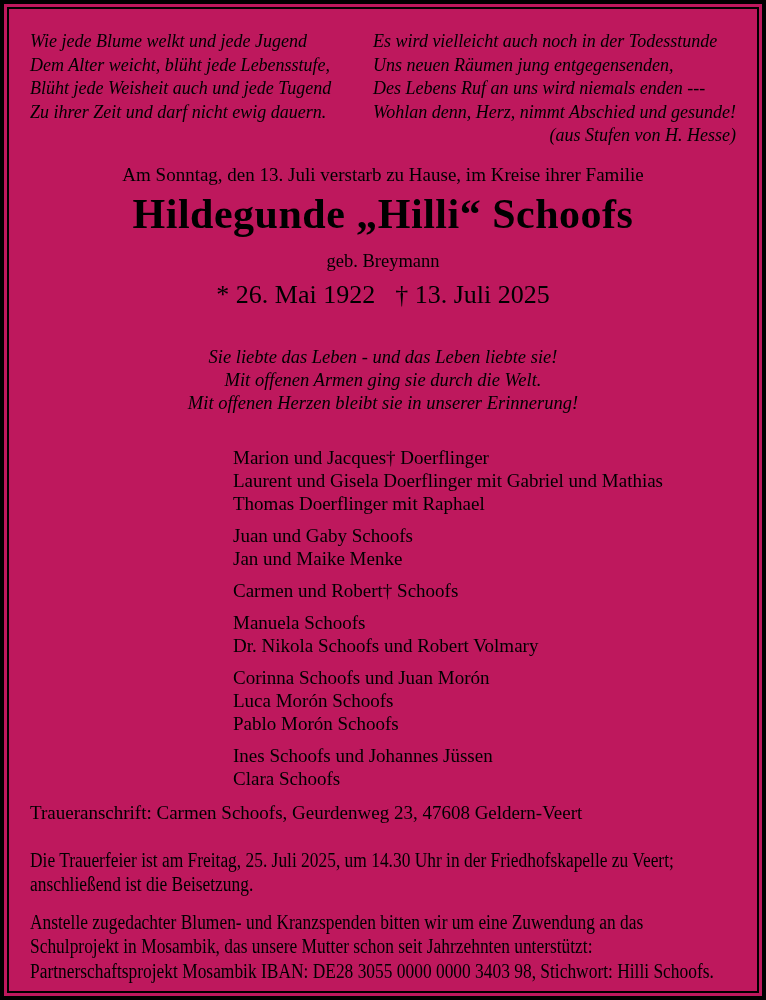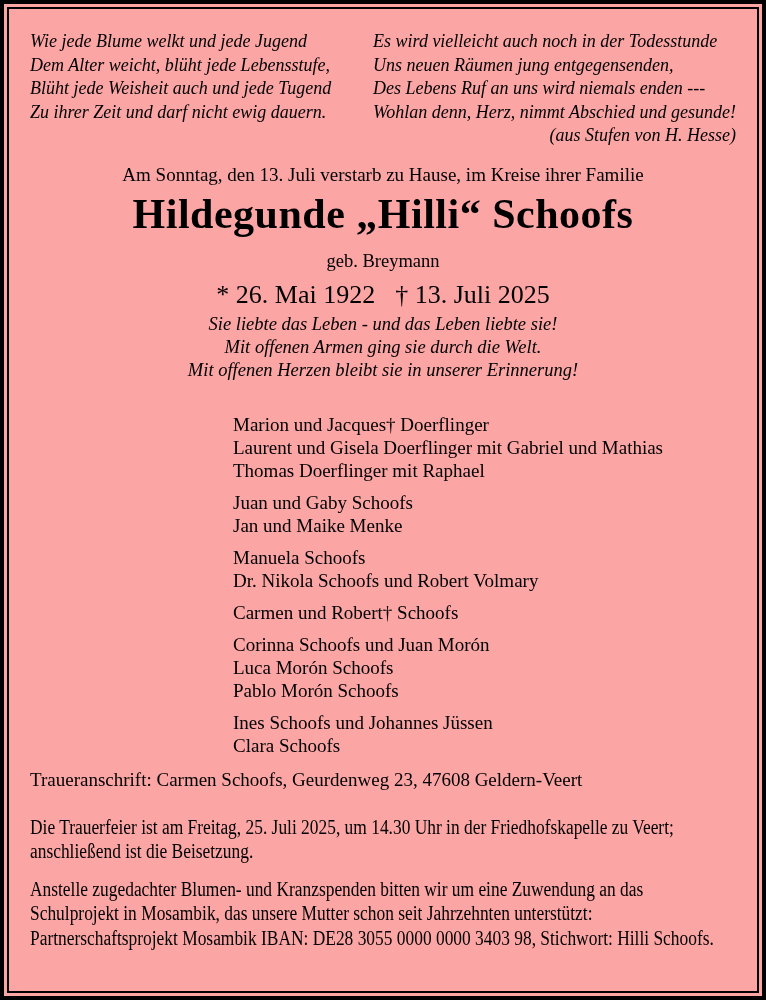--- a/index.html
+++ b/index.html
@@ -1,20 +1,20 @@
 <!DOCTYPE html>
 <html lang="de"><head>
 <meta charset="utf-8">
 <style>
   html, body { margin: 0; padding: 0; background: #ffffff; }
   .page {
     position: relative;
     width: 766px;
     height: 1000px;
-    background: #fca5a5;
+    background: #be185d;
     color: #000000;
     font-family: "Liberation Serif", serif;
     overflow: hidden;
     box-sizing: border-box;
   }
   .frame-outer {
     position: absolute; inset: 0;
     border: 4px solid #000000;
     pointer-events: none;
   }
@@ -61,21 +61,21 @@
   }
   .dates {
     margin-top: 11px;
     display: flex;
     justify-content: center;
     gap: 20px;
     font-size: 26px;
     line-height: 24px;
   }
   .tribute {
-    margin-top: 6px;
+    margin-top: 39px;
     text-align: center;
     font-style: italic;
     font-size: 18.5px;
     line-height: 23px;
   }
   
   .mourners {
     margin-top: 31px;
     margin-left: 203px;
     font-size: 19px;
@@ -145,25 +145,25 @@
       <div class="mourner-group">
         <div class="mourner-line">Marion und Jacques† Doerflinger</div>
         <div class="mourner-line">Laurent und Gisela Doerflinger mit Gabriel und Mathias</div>
         <div class="mourner-line">Thomas Doerflinger mit Raphael</div>
       </div>
       <div class="mourner-group">
         <div class="mourner-line">Juan und Gaby Schoofs</div>
         <div class="mourner-line">Jan und Maike Menke</div>
       </div>
       <div class="mourner-group">
+        <div class="mourner-line">Carmen und Robert† Schoofs</div>
+      </div>
+      <div class="mourner-group">
         <div class="mourner-line">Manuela Schoofs</div>
         <div class="mourner-line">Dr. Nikola Schoofs und Robert Volmary</div>
-      </div>
-      <div class="mourner-group">
-        <div class="mourner-line">Carmen und Robert† Schoofs</div>
       </div>
       <div class="mourner-group">
         <div class="mourner-line">Corinna Schoofs und Juan Morón</div>
         <div class="mourner-line">Luca Morón Schoofs</div>
         <div class="mourner-line">Pablo Morón Schoofs</div>
       </div>
       <div class="mourner-group">
         <div class="mourner-line">Ines Schoofs und Johannes Jüssen</div>
         <div class="mourner-line">Clara Schoofs</div>
       </div>

